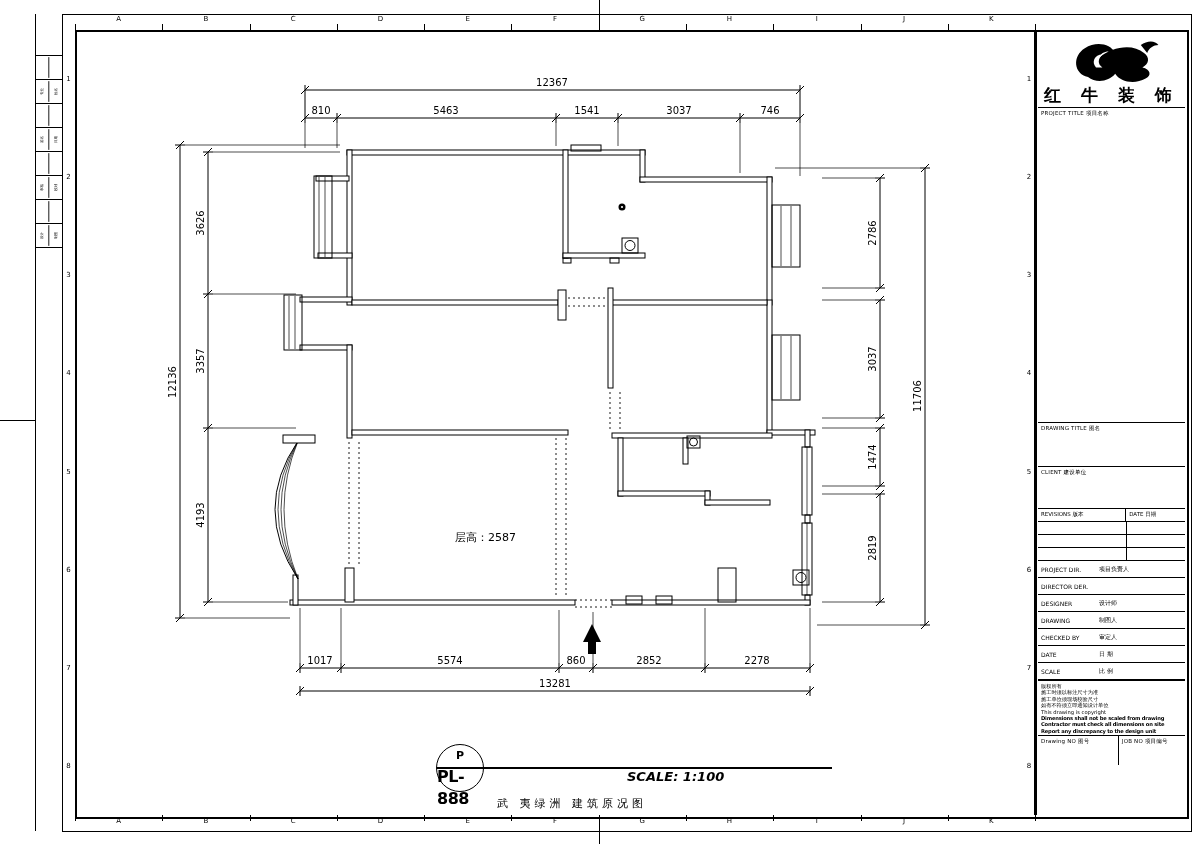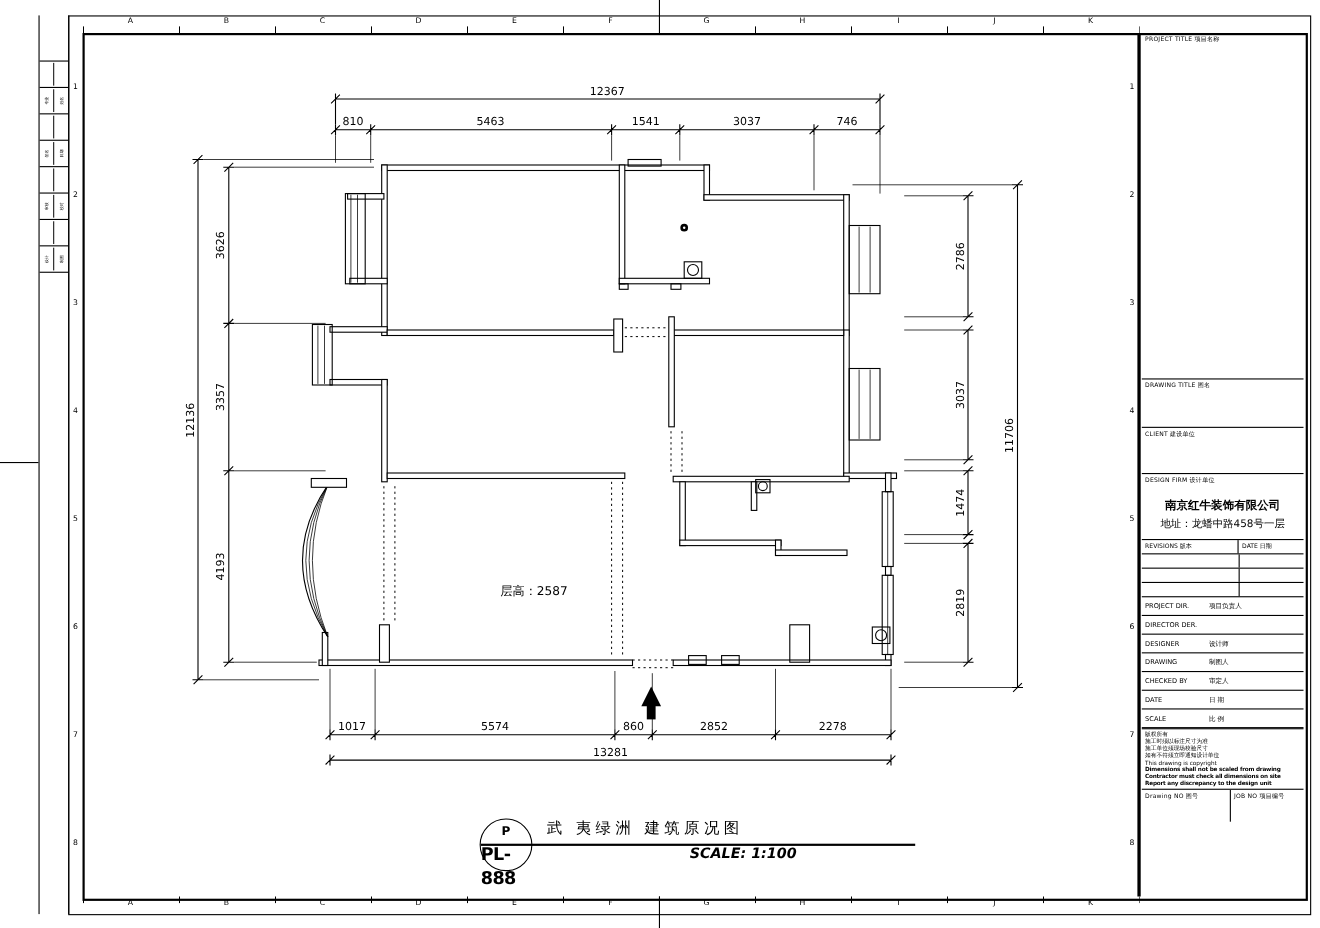--- a/index.html
+++ b/index.html
@@ -25,21 +25,21 @@
   .s{stroke:#000;stroke-width:1;fill:none}
   .thin{stroke:#000;stroke-width:.7;fill:none}
   .dot{stroke:#000;stroke-width:.9;fill:none;stroke-dasharray:2 3}
   .dimt{font-size:10px;fill:#000}
   
   #tcircle{position:absolute;left:436px;top:744px;width:46px;height:46px;border:1.6px solid #000;border-radius:50%;
            display:flex;flex-direction:column;align-items:center;font-weight:bold}
   #tcircle .p{font-size:11px;line-height:21px}
   #tcircle .c{font-size:16px;line-height:22px;letter-spacing:-.5px}
   #t-title{position:absolute;left:538px;top:739px;font-size:25px;font-weight:bold;letter-spacing:8px}
-  #t-sub{position:absolute;left:497px;top:744px;font-size:14px;letter-spacing:4px}
+  #t-sub{position:absolute;left:497px;top:796px;font-size:11px;letter-spacing:4px}
   #t-scale{position:absolute;left:627px;top:769px;font-size:13px;font-style:italic;font-weight:bold}
   
   #tblock{position:absolute;left:1038px;top:30px;width:147px;height:785px;display:flex;flex-direction:column;font-size:5.5px}
   .tb{border-bottom:1px solid #000;position:relative;box-sizing:border-box}
   .lbl{position:absolute;left:3px;top:2px;font-size:5.5px;letter-spacing:.2px}
   #tb-logo{height:78px;display:flex;flex-direction:column;align-items:center;justify-content:flex-end;border-bottom:1.5px solid #000}
   #brand{font-size:17px;font-weight:bold;letter-spacing:7px;line-height:20px;margin-bottom:2px;white-space:nowrap}
   #tb-project{height:315px;border-bottom:1.5px solid #000}
   #tb-dtitle{height:44px}
   #tb-client{height:42px;border-bottom:1.5px solid #000}
@@ -324,33 +324,37 @@
 
   <div class="ln" style="left:437px;top:767px;width:395px;height:1.6px"></div>
   <div id="tcircle" style="background:transparent">
     <span class="p">P</span>
     <span class="c">PL-888</span>
   </div>
   <div id="t-sub">武 夷绿洲 建筑原况图</div>
   <div id="t-scale">SCALE: 1:100</div>
 
   <div id="tblock">
+    <div class="tb" id="tb-logo">
+      <svg width="104" height="48" viewBox="0 0 120 60">
+        <path d="M30,50 C12,46 10,24 26,14 C40,5 58,8 64,20 C56,16 46,18 44,26 C60,12 86,8 100,20
+                 C108,26 106,34 98,38 C108,40 110,48 102,52 C88,60 70,56 64,46 C56,56 40,58 30,50 Z" fill="#000"></path>
+        <path d="M40,38 C34,32 38,22 48,22 C42,28 42,34 48,38 Z" fill="#fff"></path>
+        <path d="M96,10 C104,4 114,4 118,10 C112,10 106,14 104,20 Z" fill="#000"></path>
+      </svg>
+      <div id="brand">红 牛 装 饰</div>
+    </div>
     <div class="tb" id="tb-project">
       <span class="lbl">PROJECT TITLE 项目名称</span>
     </div>
     <div class="tb" id="tb-dtitle">
       <span class="lbl">DRAWING TITLE 图名</span>
     </div>
     <div class="tb" id="tb-client">
       <span class="lbl">CLIENT 建设单位</span>
-    </div>
-    <div class="tb" id="tb-firm">
-      <span class="lbl">DESIGN FIRM 设计单位</span>
-      <div class="fn">南京红牛装饰有限公司</div>
-      <div class="fa">地址：龙蟠中路458号一层</div>
     </div>
     <div class="tb" id="tb-rev">
       <div class="c1">REVISIONS 版本</div>
       <div class="c2">DATE 日期</div>
     </div>
     <div class="revrow">
         <i></i>
       </div>
     <div class="revrow">
         <i></i>

